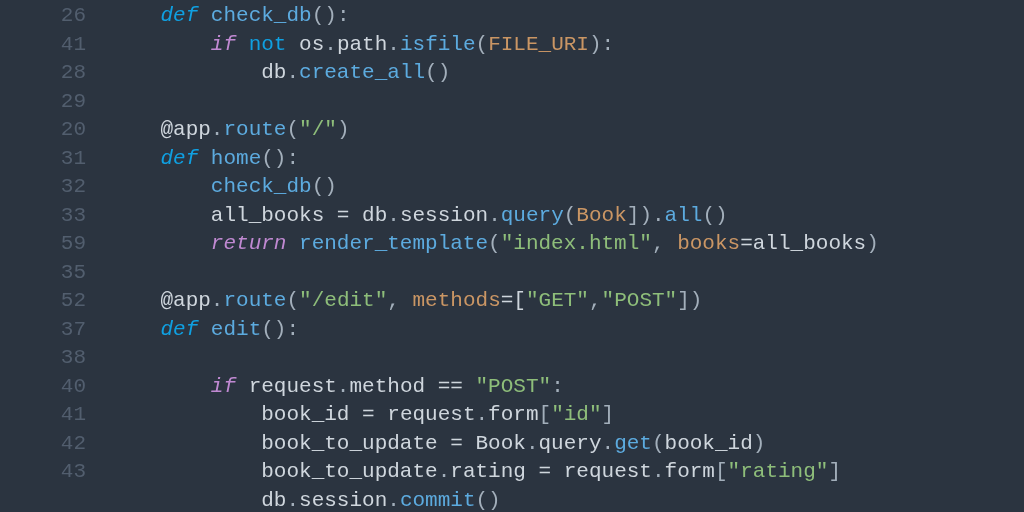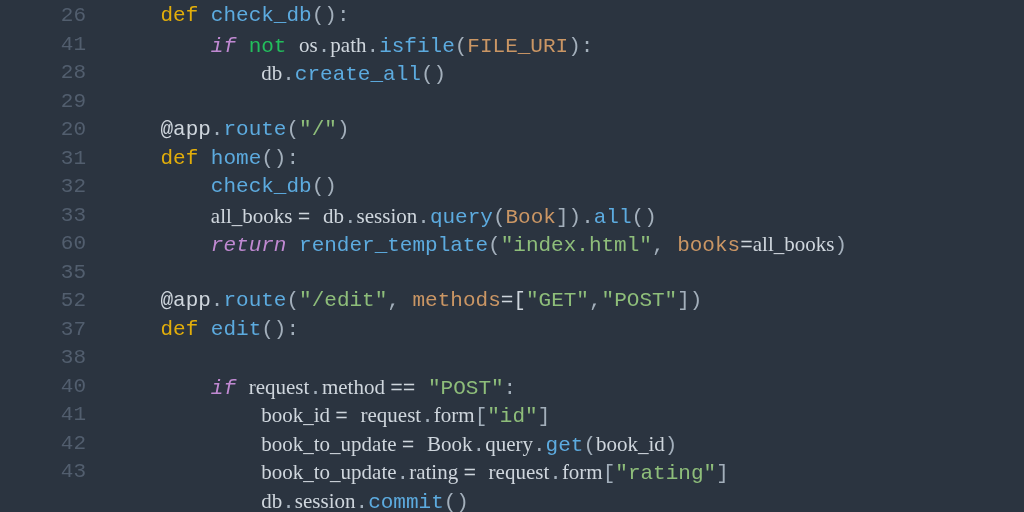--- a/index.html
+++ b/index.html
@@ -5,26 +5,26 @@
   html,body{margin:0;padding:0;width:1024px;height:512px;overflow:hidden;
     background:#2b3440;font-family:Consolas,'Courier New',monospace;font-size:21px;
     line-height:28.5px;}
   .editor{display:flex;padding-top:2px;}
   .gutter{width:110px;flex:none;text-align:right;color:#525e6e;padding-right:24px;
     box-sizing:border-box;user-select:none;}
   .gutter div{height:28.5px;}
   .code{flex:1;white-space:pre;color:#a8b4c0;}
   .code .line{height:28.5px;display:block;}
   .kw{color:#c78dd8;font-style:italic;}
-  .def{color:#eab308;}
+  .def{color:#0ea5e9;font-style:italic;}
   .fn{color:#5fb0e6;}
   .call{color:#5fb0e6;}
-  .obj{color:#d6dde4;font-family:Liberation Serif, serif;}
+  .obj{color:#d6dde4;}
   .op{color:#d6dde4;}
-  .not{color:#22c55e;}
+  .not{color:#0ea5e9;}
   .str{color:#93c47d;}
   .dec{color:#d6dde4;}
   .decfn{color:#5fb0e6;}
   .param{color:#d19a66;}
   .const{color:#d19a66;}
   .punc{color:#a8b4c0;}
   .dim{filter:blur(0.35px);opacity:0.96;}
 </style>
 </head>
 <body>
@@ -32,21 +32,21 @@
 <div class="editor">
   <div class="gutter" id="gutter">
       <div>26</div>
       <div>41</div>
       <div>28</div>
       <div>29</div>
       <div>20</div>
       <div>31</div>
       <div>32</div>
       <div>33</div>
-      <div>60</div>
+      <div>59</div>
       <div>35</div>
       <div>52</div>
       <div>37</div>
       <div>38</div>
       <div>40</div>
       <div>41</div>
       <div>42</div>
       <div>43</div>
     </div>
   <div class="code dim" id="code"><span class="line">    <span class="def">def </span><span class="fn">check_db</span><span class="punc">():</span></span><span class="line">        <span class="kw">if </span><span class="not">not </span><span class="obj">os</span><span class="punc">.</span><span class="obj">path</span><span class="punc">.</span><span class="call">isfile</span><span class="punc">(</span><span class="const">FILE_URI</span><span class="punc">):</span></span><span class="line">            <span class="obj">db</span><span class="punc">.</span><span class="call">create_all</span><span class="punc">()</span></span><span class="line"></span><span class="line">    <span class="dec">@app</span><span class="punc">.</span><span class="decfn">route</span><span class="punc">(</span><span class="str">"/"</span><span class="punc">)</span></span><span class="line">    <span class="def">def </span><span class="fn">home</span><span class="punc">():</span></span><span class="line">        <span class="call">check_db</span><span class="punc">()</span></span><span class="line">        <span class="obj">all_books </span><span class="op">= </span><span class="obj">db</span><span class="punc">.</span><span class="obj">session</span><span class="punc">.</span><span class="call">query</span><span class="punc">(</span><span class="const">Book</span><span class="punc">]).</span><span class="call">all</span><span class="punc">()</span></span><span class="line">        <span class="kw">return </span><span class="call">render_template</span><span class="punc">(</span><span class="str">"index.html"</span><span class="punc">, </span><span class="param">books</span><span class="op">=</span><span class="obj">all_books</span><span class="punc">)</span></span><span class="line"></span><span class="line">    <span class="dec">@app</span><span class="punc">.</span><span class="decfn">route</span><span class="punc">(</span><span class="str">"/edit"</span><span class="punc">, </span><span class="param">methods</span><span class="op">=[</span><span class="str">"GET"</span><span class="punc">,</span><span class="str">"POST"</span><span class="punc">])</span></span><span class="line">    <span class="def">def </span><span class="fn">edit</span><span class="punc">():</span></span><span class="line"></span><span class="line">        <span class="kw">if </span><span class="obj">request</span><span class="punc">.</span><span class="obj">method </span><span class="op">== </span><span class="str">"POST"</span><span class="punc">:</span></span><span class="line">            <span class="obj">book_id </span><span class="op">= </span><span class="obj">request</span><span class="punc">.</span><span class="obj">form</span><span class="punc">[</span><span class="str">"id"</span><span class="punc">]</span></span><span class="line">            <span class="obj">book_to_update </span><span class="op">= </span><span class="obj">Book</span><span class="punc">.</span><span class="obj">query</span><span class="punc">.</span><span class="call">get</span><span class="punc">(</span><span class="obj">book_id</span><span class="punc">)</span></span><span class="line">            <span class="obj">book_to_update</span><span class="punc">.</span><span class="obj">rating </span><span class="op">= </span><span class="obj">request</span><span class="punc">.</span><span class="obj">form</span><span class="punc">[</span><span class="str">"rating"</span><span class="punc">]</span></span><span class="line">            <span class="obj">db</span><span class="punc">.</span><span class="obj">session</span><span class="punc">.</span><span class="call">commit</span><span class="punc">()</span></span></div>

